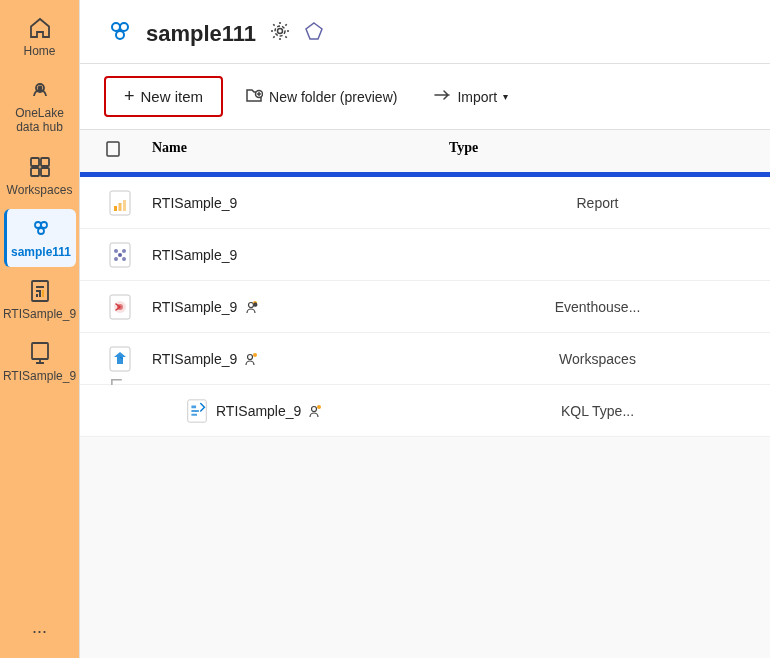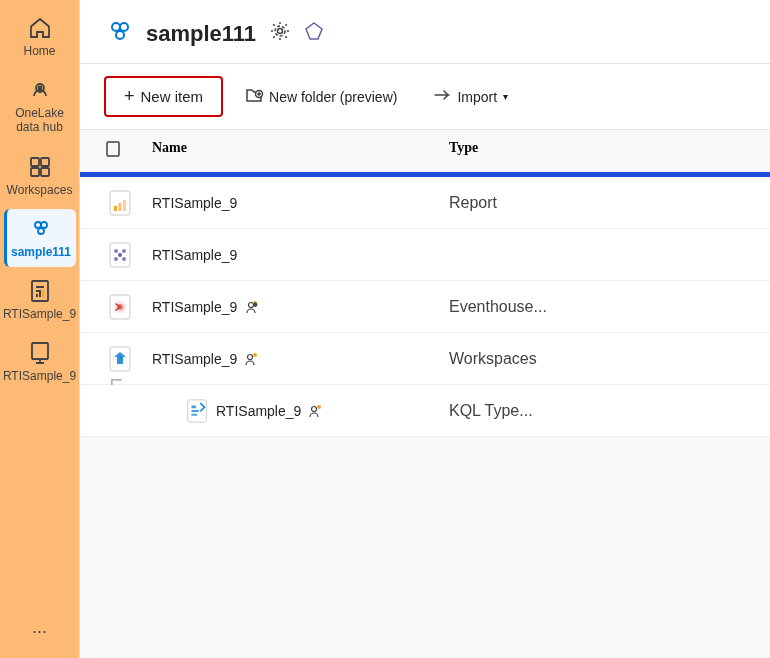--- a/index.html
+++ b/index.html
@@ -130,21 +130,21 @@
       justify-content: center;
       width: 32px;
       height: 32px;
     }
     .row-name {
       display: flex;
       align-items: center;
       gap: 6px;
       font-size: 14px;
     }
-    .row-type { font-size: 16px; color: #424242; }
+    .row-type { font-size: 14px; color: #424242; text-align: center; }
   </style>
 </head>
 <body>
 
 <nav class="sidebar">
 
   <div class="sidebar-item">
     <svg viewBox="0 0 24 24" fill="none" stroke="#424242" stroke-width="1.8">
       <path d="M3 10.5L12 3l9 7.5V21H15v-5h-6v5H3V10.5z"></path>
     </svg>

